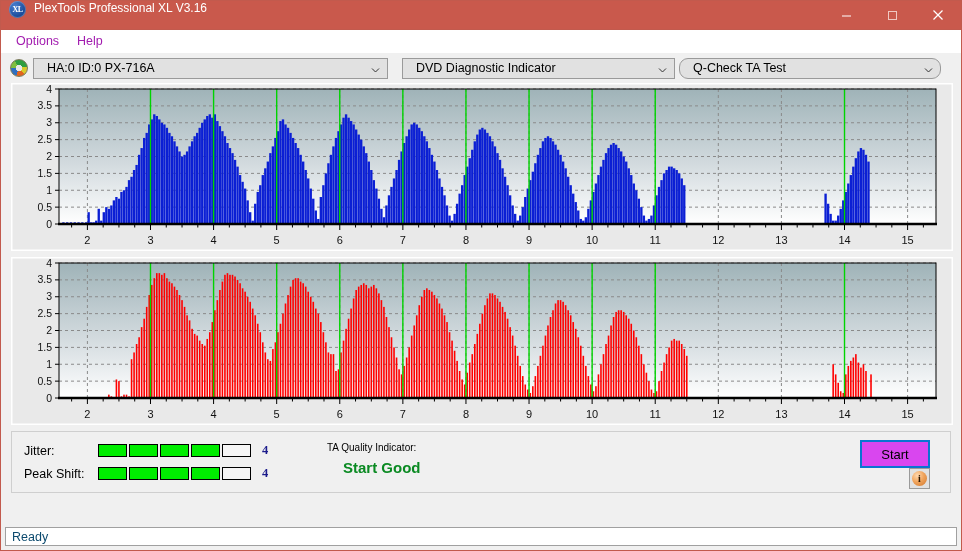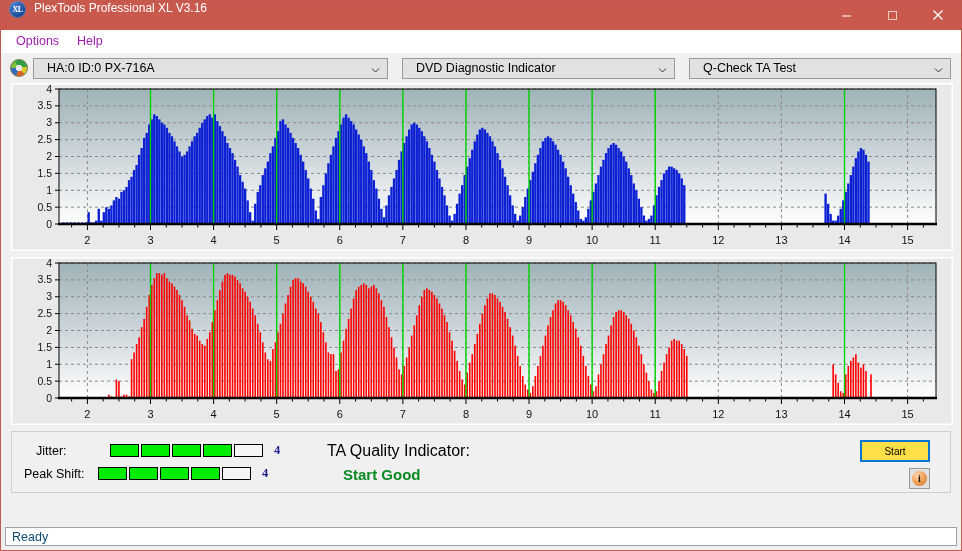--- a/index.html
+++ b/index.html
@@ -120,21 +120,21 @@
     align-items: center;
     position: relative;
     font-size: 12.5px;
     color: #000;
     padding-left: 13px;
     white-space: nowrap;
     overflow: hidden;
   }
   .combo.ha { width: 355px; }
   .combo.func { width: 273px; margin-left: 14px; }
-  .combo.test { width: 262px; margin-left: 14px; }
+  .combo.test { width: 262px; margin-left: 4px; border-radius: 9px; }
   .combo .caret {
     position: absolute;
     right: 7px;
     top: 50%;
     transform: translateY(-50%);
     width: 9px;
     height: 9px;
   }
 
   
@@ -164,21 +164,21 @@
     box-sizing: border-box;
     position: relative;
   }
   .meter-row {
     position: absolute;
     display: flex;
     align-items: center;
     font-size: 12.5px;
     color: #000;
   }
-  .meter-row.jitter { left: 24px; top: 11px; }
+  .meter-row.jitter { left: 12px; top: 11px; }
   .meter-row.peak   { left: 12px; top: 34px; }
   .meter-label { width: 74px; white-space: nowrap; }
   .meter-bars { display: flex; gap: 2px; }
   .seg {
     width: 29px;
     height: 13px;
     border: 1px solid #000000;
     box-sizing: border-box;
     background: #f5f5f5;
   }
@@ -188,38 +188,38 @@
     color: #1c1c8c;
     font-size: 12.5px;
     font-weight: bold;
     font-family: "Liberation Serif", serif;
   }
   .ta-block {
     position: absolute;
     left: 315px;
     top: 10px;
   }
-  .ta-label { font-size: 16px; color: #000; }
+  .ta-label { font-size: 10px; color: #000; }
   .ta-value {
     margin-top: 6px;
     margin-left: 16px;
     font-size: 15px;
     font-weight: bold;
     color: #0a8a22;
   }
   .start-btn {
     position: absolute;
     right: 20px;
     top: 8px;
     width: 70px;
-    height: 22px;
-    background: #fde047;
+    height: 28px;
+    background: #d946ef;
     border: 2px solid #0a74d2;
     box-sizing: border-box;
-    font-size: 10px;
+    font-size: 13px;
     color: #000;
     display: flex;
     align-items: center;
     justify-content: center;
   }
   .info-btn {
     position: absolute;
     right: 20px;
     top: 36px;
     width: 21px;

